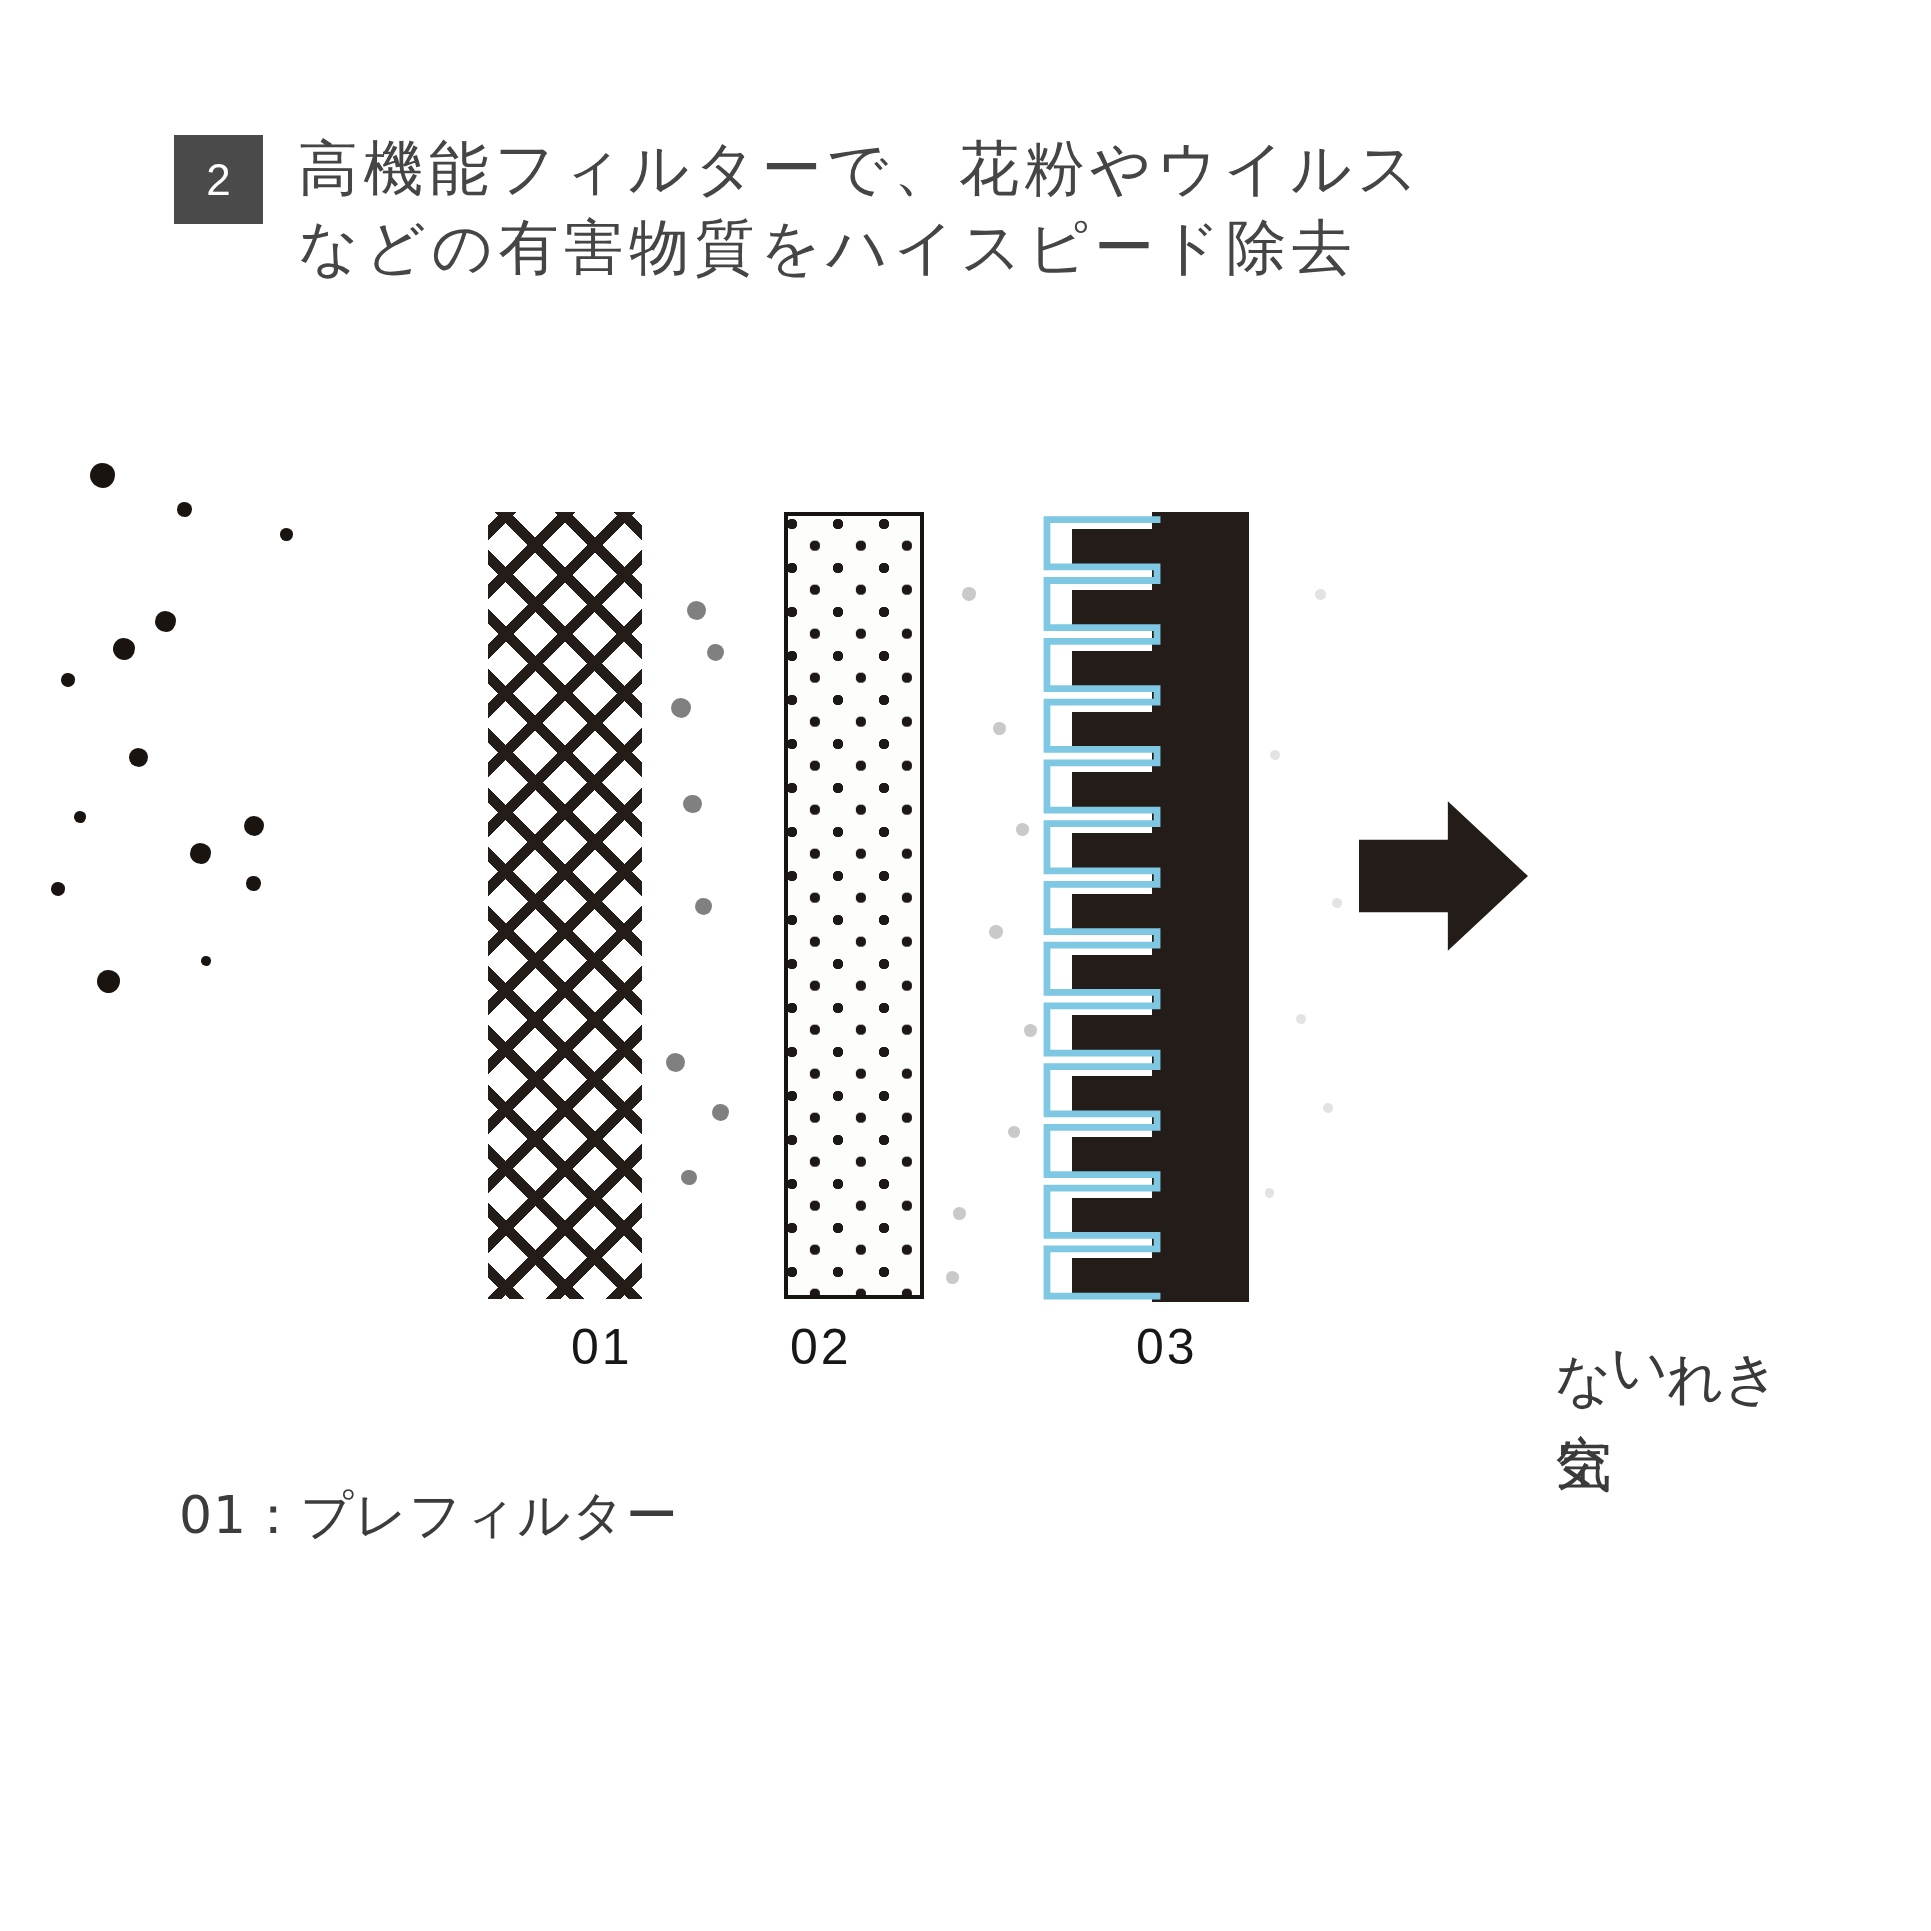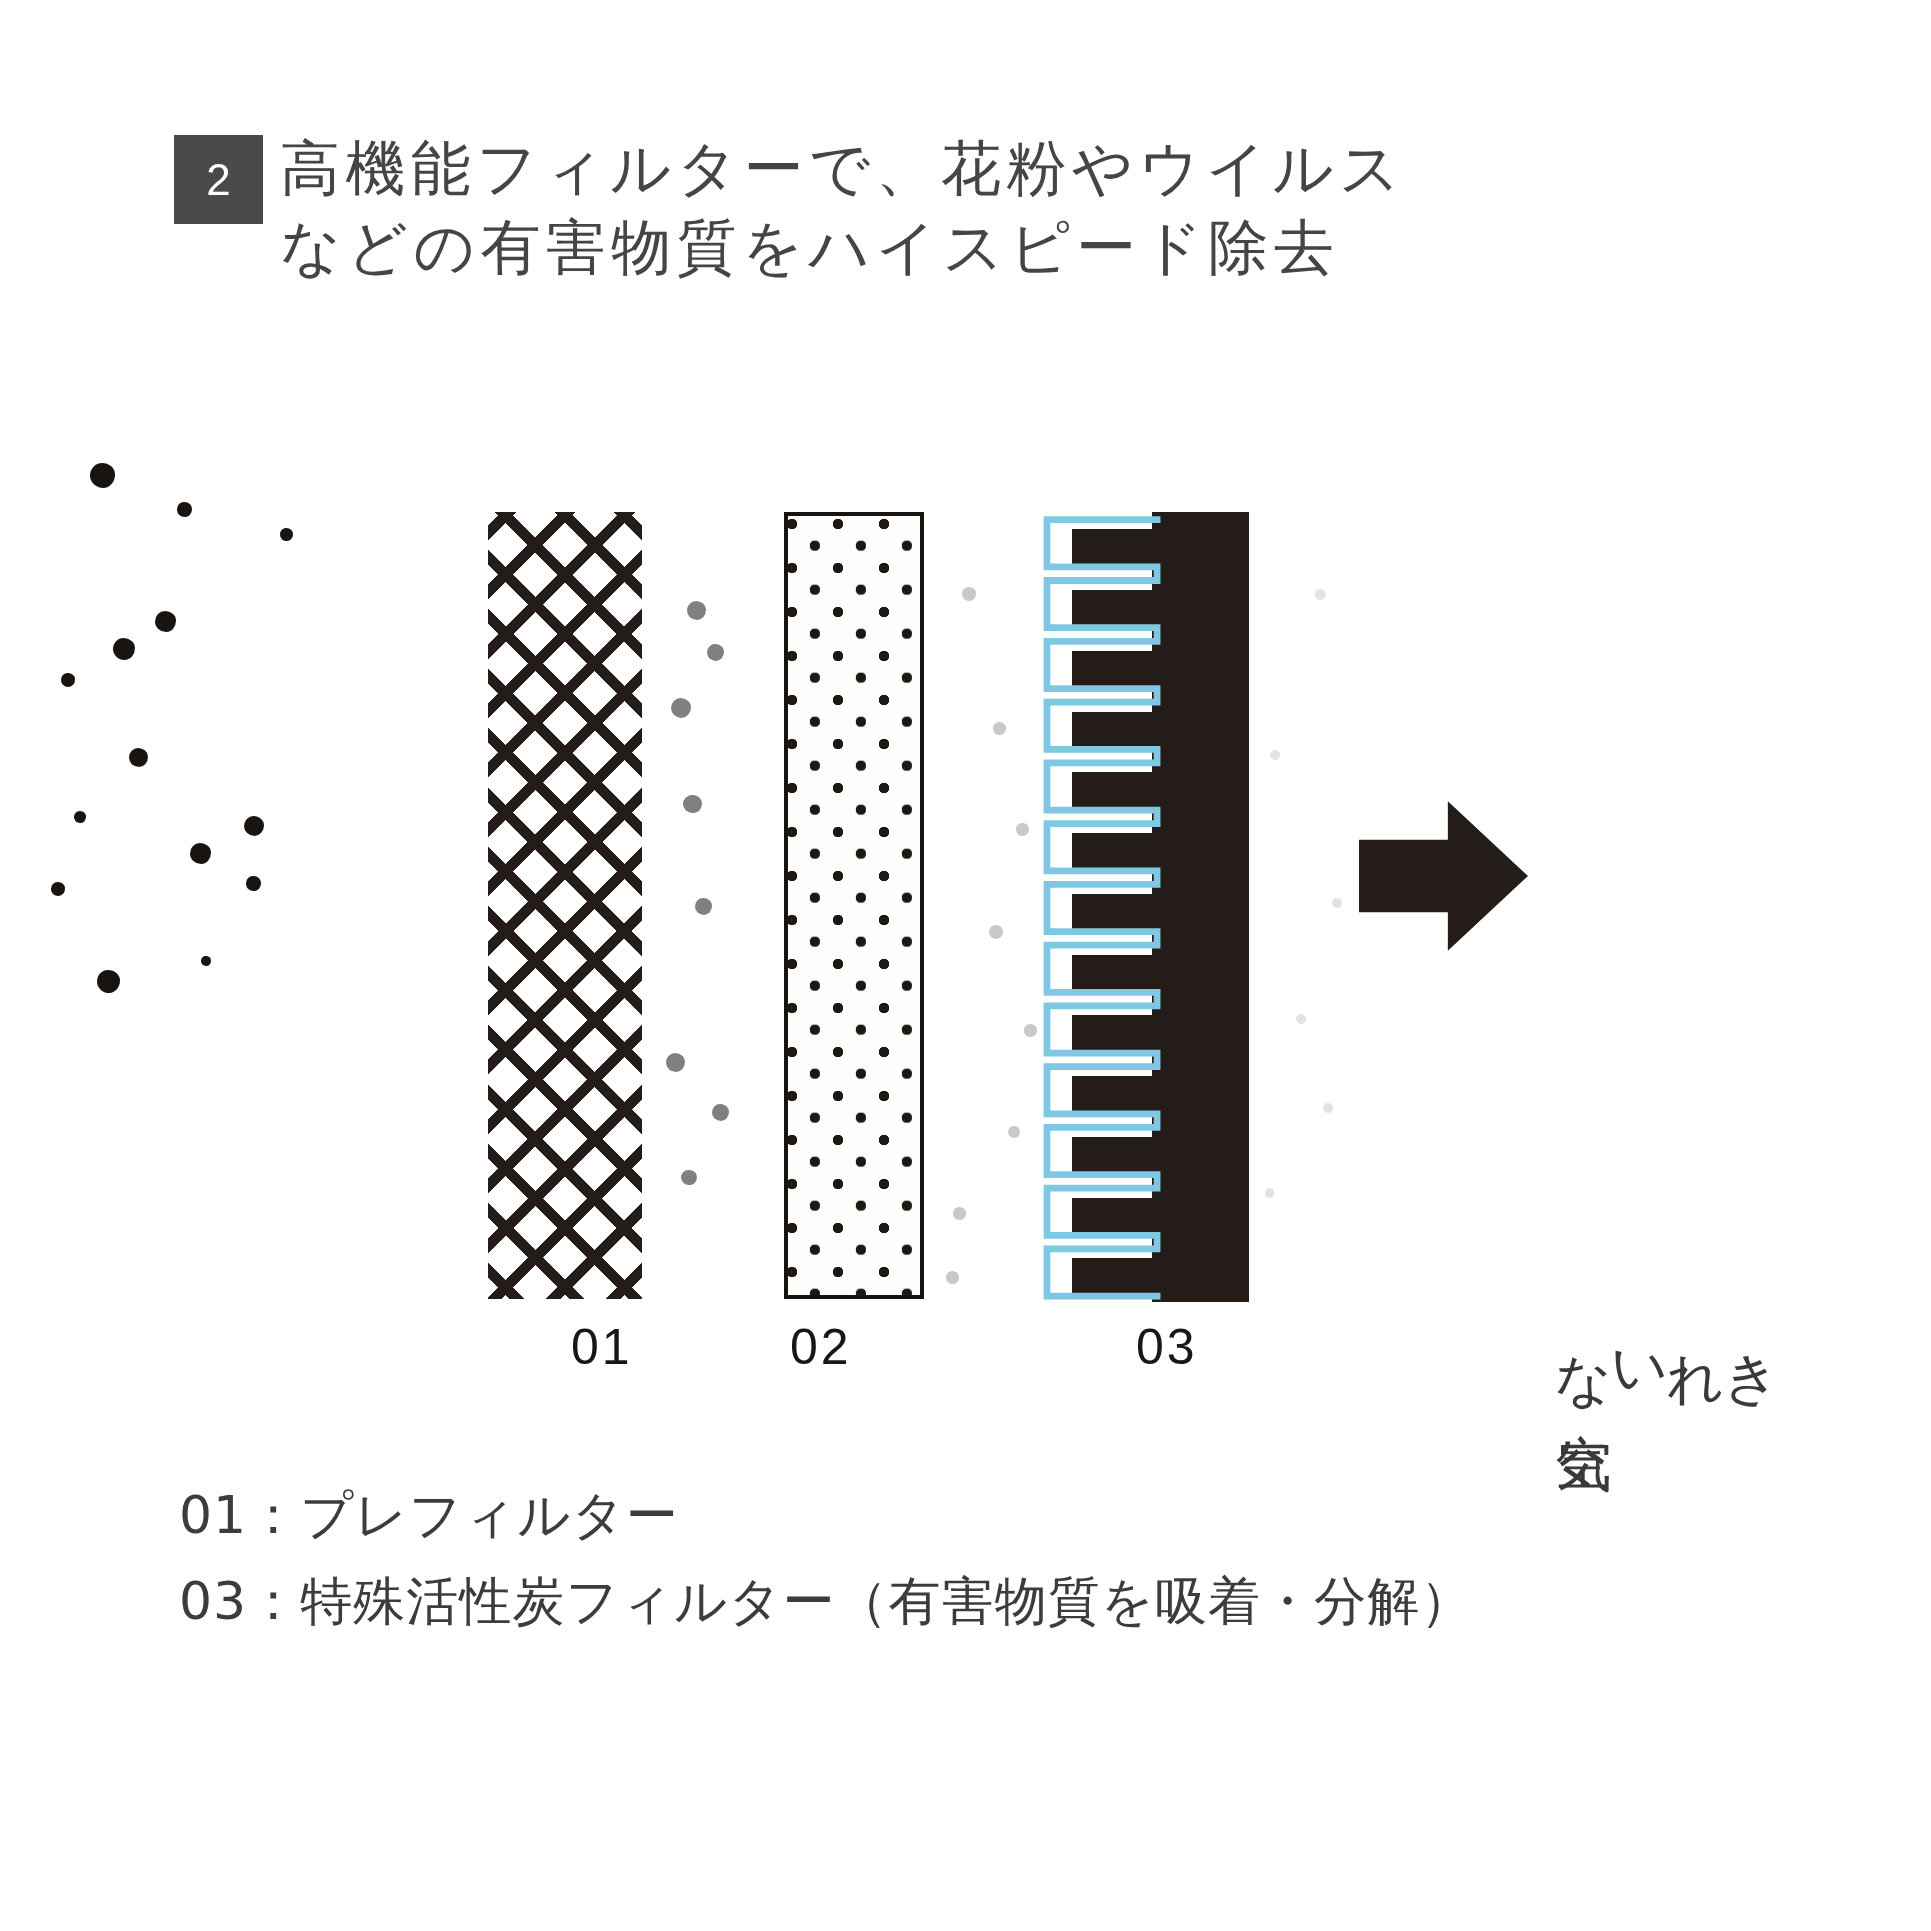--- a/index.html
+++ b/index.html
@@ -15,21 +15,21 @@
 
   
   .header{position:absolute;left:174px;top:135px;display:flex;align-items:flex-start;}
   .step-badge{
     width:89px;height:89px;background:#4a4a4a;color:#ffffff;
     display:flex;align-items:center;justify-content:center;
     font-size:44px;line-height:1;flex:0 0 auto;
     font-family:"Liberation Sans",sans-serif;
     letter-spacing:0;
   }
-  .title-block{margin-left:17px;margin-top:-5.8px;}
+  .title-block{margin-left:35px;margin-top:-5.8px;}
   .title-line{
     font-size:60px;
     line-height:1.32;
     color:#454545;
     letter-spacing:0.09em;
     white-space:nowrap;
     font-family:"DejaVu Sans","Liberation Sans",sans-serif;
     font-weight:400;
   }
 
@@ -201,17 +201,16 @@
       <svg width="169" height="150" viewBox="0 0 175 155">
         <polygon points="0,40 92,40 92,0 175,77.5 92,155 92,115 0,115" fill="#241c19"></polygon>
       </svg>
     </div>
 
     <div id="vcaption">きれいな空気</div>
   </div>
 
   <div class="legend">
     <div class="legend-row">01：プレフィルター</div>
-    <div class="legend-row">03：特殊活性炭フィルター（有害物質を吸着・分解）</div>
   </div>
 
 </div>
 
 
 </body></html>

